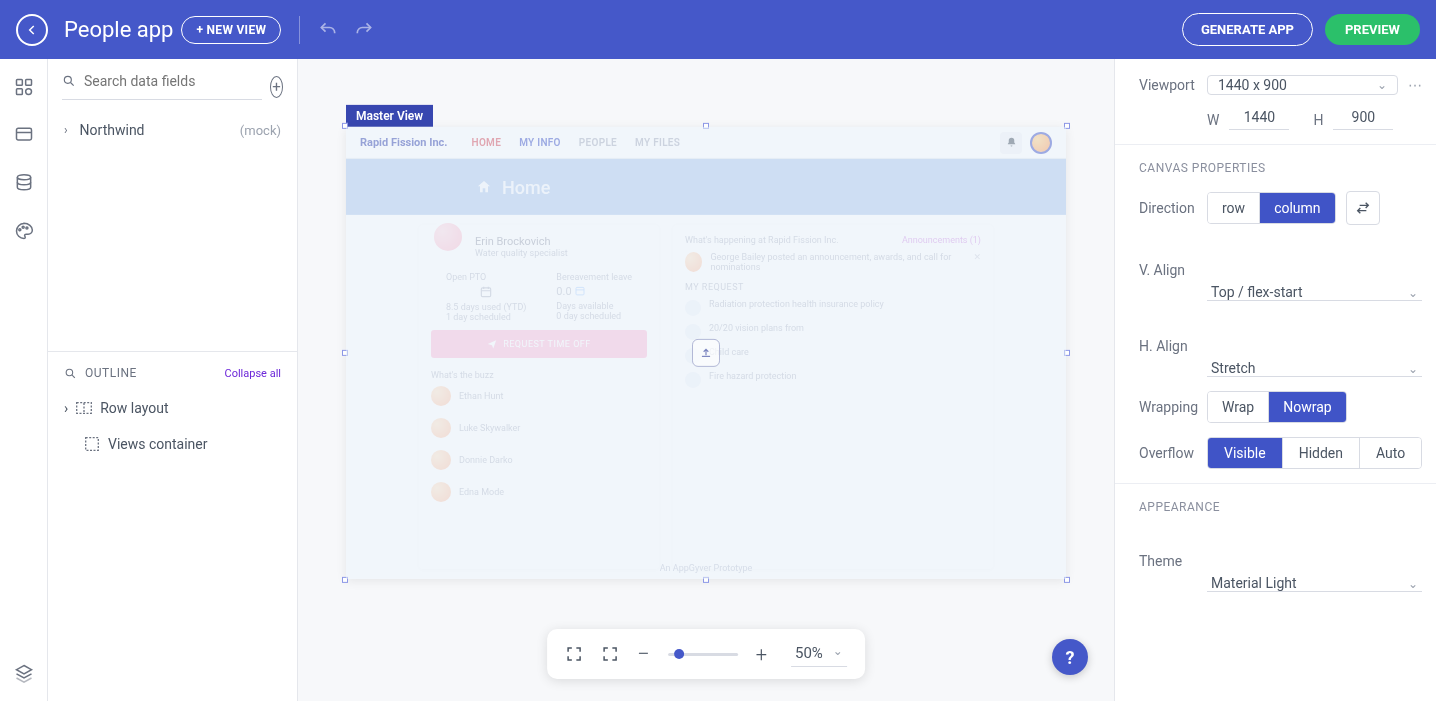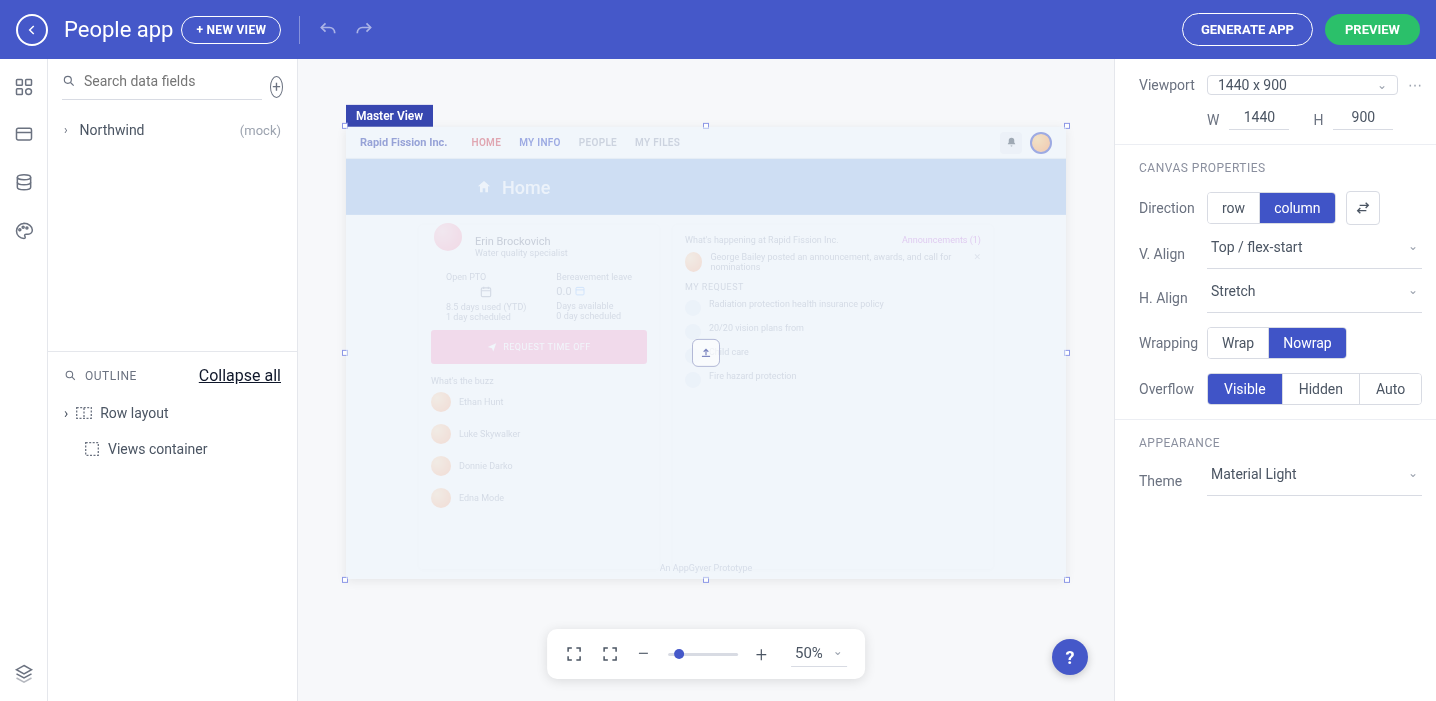--- a/index.html
+++ b/index.html
@@ -28,21 +28,21 @@
 .left-panel { width: 250px; border-right: 1px solid #e5e7ec; display: flex; flex-direction: column; background: #fff; }
 .lp-search { padding: 14px 14px 10px; display: flex; align-items: center; gap: 8px; }
 .lp-search .search-wrap { flex: 1; display: flex; align-items: center; gap: 8px; border-bottom: 1px solid #d8dbe3; padding-bottom: 10px; }
 .lp-search input { border: none; outline: none; font-size: 14px; flex: 1; color: #6b7280; background: transparent; }
 .lp-search .plus { width: 22px; height: 22px; border: 1.5px solid #6b7280; border-radius: 50%; display: flex; align-items: center; justify-content: center; font-size: 15px; color: #6b7280; cursor:pointer; }
 .ds-row { padding: 12px 16px; display: flex; align-items: center; gap: 8px; font-size: 14px; color: #4b5563; cursor: pointer;}
 .ds-row .chev { font-size: 12px; color: #6b7280; margin-right: 4px;}
 .ds-row .mock { margin-left: auto; font-size: 13px; color: #9ca3af; }
 
 .outline-hdr { border-top: 1px solid #e5e7ec; padding: 14px 16px 10px; display: flex; align-items: center; gap: 8px; font-size: 12px; letter-spacing: .5px; color: #6b7280; }
-.outline-hdr .collapse { margin-left: auto; color: #0f172a; font-size: 16px; text-decoration: underline; letter-spacing: 0; cursor:pointer;}
+.outline-hdr .collapse { margin-left: auto; color: #6d28d9; font-size: 11px; letter-spacing: 0; cursor:pointer;}
 .outline-item { padding: 10px 16px 10px 16px; display: flex; align-items: center; gap: 8px; font-size: 14px; color: #4b5563; cursor:pointer;}
 .outline-item.indent { padding-left: 36px; }
 .outline-icon{ width:16px; height:16px; display:inline-flex; align-items:center; justify-content:center; }
 .left-panel .flex-spacer { flex: 1; }
 
 .canvas-area { flex: 1; background: #f7f8fa; position: relative; overflow: hidden; }
 .canvas-stage { position: absolute; left: 50%; top: 50%; transform: translate(-50%, -56%); }
 .mv-tag { position: absolute; top: -22px; left: 0; background: #3847b0; color: #fff; font-size: 12px; padding: 4px 10px; font-weight:600; }
 .mv-box { width: 720px; height: 452px; background: #fff; box-shadow: 0 2px 10px rgba(0,0,0,.08); position: relative; }
 .sel-handle { position:absolute; width:6px; height:6px; border:1px solid #8c97e6; background:#fff; }
@@ -65,21 +65,21 @@
 
 .veil { position:absolute; inset:0; background: rgba(230,238,248,.55); display:flex; align-items:center; justify-content:center; pointer-events:none;}
 
 .mock-body { position:absolute; left:0; right:0; top:88px; bottom:0; padding: 10px 16px; display:flex; gap:14px; justify-content:center; filter: opacity(.55); font-size:9px; color:#8a91a8;}
 .mock-card { background:#fff; border-radius:4px; box-shadow:0 1px 4px rgba(0,0,0,.06); padding:10px 12px; }
 .mock-left { width: 240px; display:flex; flex-direction:column; }
 .mock-right { width: 320px; }
 .mock-profile { display:flex; gap:10px; align-items:center; margin-bottom:8px;}
 .avatar-lg { width:34px; height:34px; border-radius:50%; background: radial-gradient(circle at 30% 30%, #ffc3d1, #ff89a7); margin-top:-20px; border:3px solid #fff;}
 .pto-row { display:flex; justify-content:space-around; text-align:left; margin:6px 0 8px;}
-.req-btn { background:#ff90c0; color:#fff; display:flex; align-items:center; justify-content:center; gap:6px; border-radius:3px; height:34px; font-size:9px; letter-spacing:.5px;}
+.req-btn { background:#ff90c0; color:#fff; display:flex; align-items:center; justify-content:center; gap:6px; border-radius:3px; height:28px; font-size:9px; letter-spacing:.5px;}
 .buzz-item{ display:flex; align-items:center; gap:8px; margin:6px 0;}
 .buzz-av{ width:20px; height:20px; border-radius:50%; background: radial-gradient(circle at 30% 30%, #ffd3a6, #ff9766);}
 .benefit-row{ display:flex; gap:8px; align-items:flex-start; margin:7px 0;}
 .benefit-ico{ width:16px;height:16px;border-radius:50%; background:#e7ecf5; flex-shrink:0; margin-top:1px;}
 .mock-footer{position:absolute; bottom:6px; left:0; right:0; text-align:center; font-size:9px; color:#c4c8d6;}
 
 .drop-badge { position:absolute; left:50%; top:50%; width:28px; height:28px; margin:-14px 0 0 -14px; border:1.5px solid #b2b8d6; border-radius:6px; display:flex; align-items:center; justify-content:center; background:rgba(255,255,255,.6);}
 
 
 .zoom-bar { position: absolute; left: 50%; bottom: 22px; transform: translateX(-50%); background: #fff; border-radius: 10px; box-shadow: 0 2px 12px rgba(0,0,0,.12); height: 50px; display: flex; align-items: center; padding: 0 18px; gap: 18px; }
@@ -87,21 +87,21 @@
 .zoom-bar .slider { width: 70px; height: 3px; background: #d8dbe3; border-radius: 2px; position: relative; }
 .zoom-bar .slider .knob { position:absolute; left:6px; top:-4px; width:10px; height:10px; border-radius:50%; background:#4558c9; }
 .zoom-bar .val { font-size: 15px; color:#4b5563; border-bottom:1px solid #d8dbe3; padding:2px 4px 4px; margin-left:6px; display:flex; align-items:flex-start; gap:10px;}
 .help-fab { position:absolute; right:26px; bottom:26px; width:36px; height:36px; border-radius:50%; background:#4558c9; color:#fff; display:flex; align-items:center; justify-content:center; font-weight:700; font-size:18px; cursor:pointer; box-shadow:0 2px 8px rgba(0,0,0,.2);}
 
 
 .right-panel { width: 322px; border-left: 1px solid #e5e7ec; background:#fff; padding: 16px 14px 0 24px; overflow-y:auto; }
 .rp-row { display: flex; align-items: center; margin-bottom: 14px; font-size: 14px; color:#6b7280; }
 .rp-row .label { width: 68px; flex-shrink:0; }
 .rp-select { flex:1; border:1px solid #d8dbe3; border-radius:4px; height:20px; display:flex; align-items:center; padding:4px 10px; justify-content:space-between; color:#4b5563; cursor:pointer;}
-.rp-select-plain { flex:1; border-bottom:1px solid #d8dbe3; height:30px; display:flex; align-items:flex-start; justify-content:space-between; padding:0 4px; color:#4b5563; cursor:pointer;}
+.rp-select-plain { flex:1; border-bottom:1px solid #d8dbe3; height:30px; display:flex; align-items:flex-end; justify-content:space-between; padding:0 4px; color:#4b5563; cursor:pointer;margin-top:32px;}
 .rp-inline-inputs { flex:1; display:flex; gap:24px; }
 .rp-inline-inputs .mini { display:flex; align-items:center; gap:10px; }
 .rp-inline-inputs .mini span:first-child{ color:#6b7280; }
 .rp-inline-inputs .val { border-bottom:1px solid #d8dbe3; min-width:60px; text-align:center; padding-bottom:4px; color:#4b5563;}
 .rp-more { margin-left:10px; color:#9ca3af; cursor:pointer; }
 .rp-hr { border:none; border-top:1px solid #eceef3; margin: 6px -14px 16px -24px; }
 .rp-section-title { font-size: 12px; letter-spacing:.5px; color:#8a8f9e; margin: 4px 0 16px; }
 .seg { display:flex; border:1px solid #d8dbe3; border-radius:4px; overflow:hidden; }
 .seg .seg-btn { padding:7px 14px; font-size:14px; color:#4b5563; cursor:pointer; background:#fff; }
 .seg .seg-btn.active { background:#4054c7; color:#fff; }

